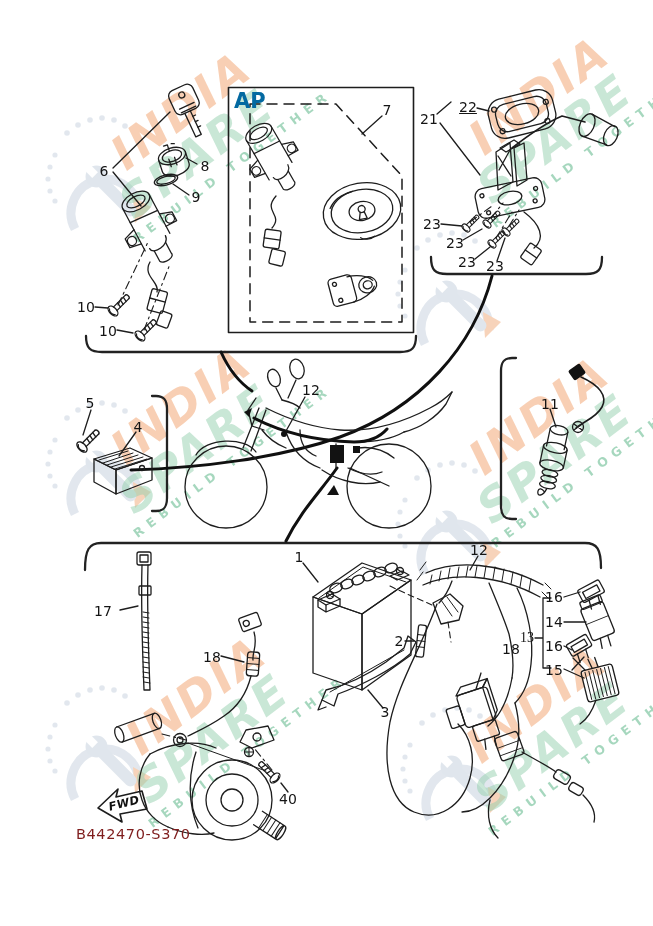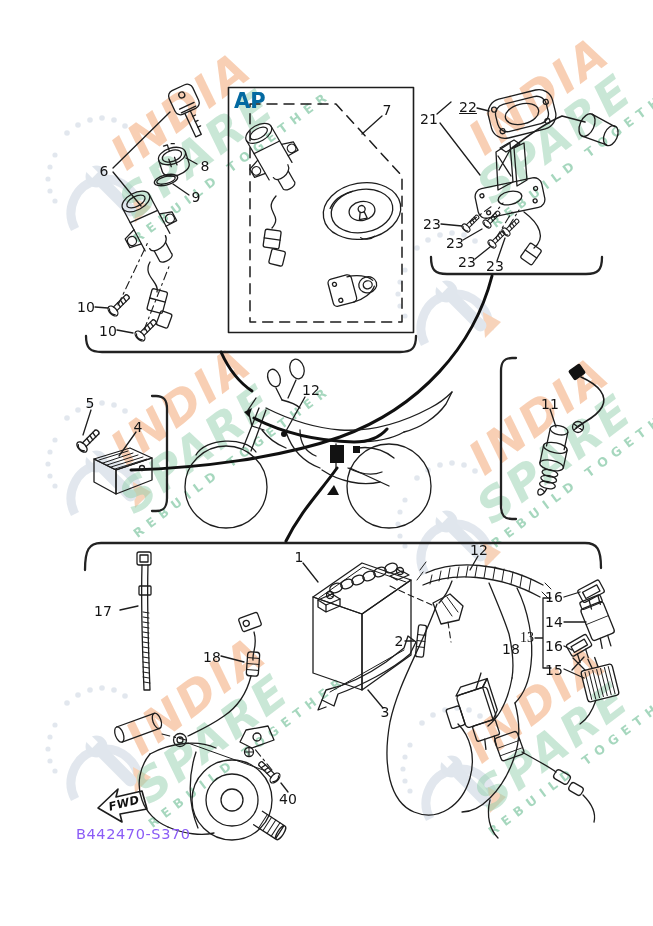--- a/index.html
+++ b/index.html
@@ -21,21 +21,21 @@
   #art .fillb{fill:#121212;stroke:none;}
   #art .dashdot{stroke-dasharray:8 4 2 4;stroke-width:1.1;}
   #art .dash{stroke-dasharray:6 4;stroke-width:1.1;}
   #art .apdash{stroke-dasharray:10 7;stroke-width:1.5;}
   
   #labels{position:absolute;inset:0;pointer-events:none;}
   .callout{position:absolute;transform:translate(-50%,-50%);font-size:14px;color:#141414;}
   .ap-label{position:absolute;left:234px;top:89px;font-size:21px;font-weight:600;color:#0369a1;}
   .fwd-label{position:absolute;left:124px;top:803px;transform:translate(-50%,-50%) rotate(-14deg);
              font-size:11.5px;font-weight:800;font-style:italic;color:#111;letter-spacing:.5px;}
-  .code-label{position:absolute;left:76px;top:826px;font-size:14.5px;font-weight:500;color:#8b5cf6;letter-spacing:.6px;}
+  .code-label{position:absolute;left:76px;top:826px;font-size:14.5px;font-weight:500;color:#7f1d1d;letter-spacing:.6px;}
 </style>
 </head>
 <body>
 
 <div class="stage">
 
   <div class="wm-layer">
     <svg width="653" height="926">
       <defs>
         <g id="wmlogo" opacity="0.5">

